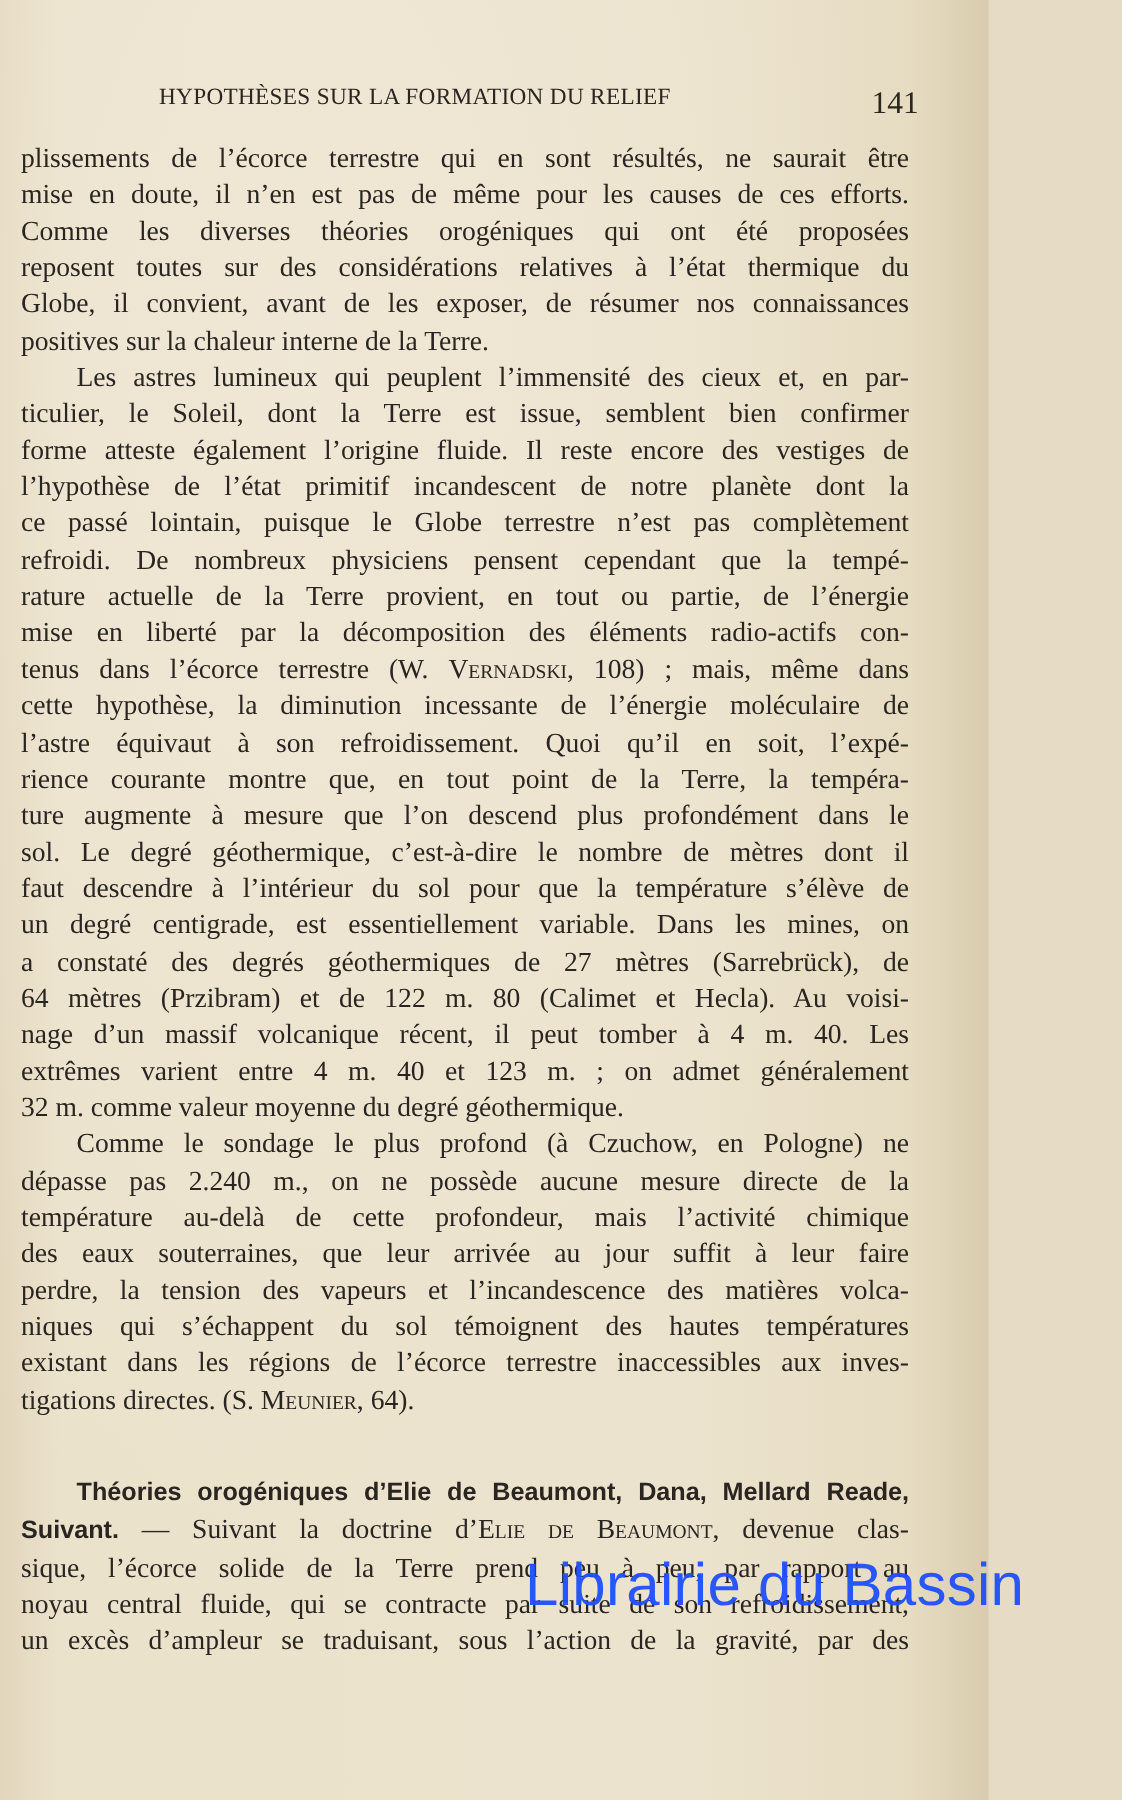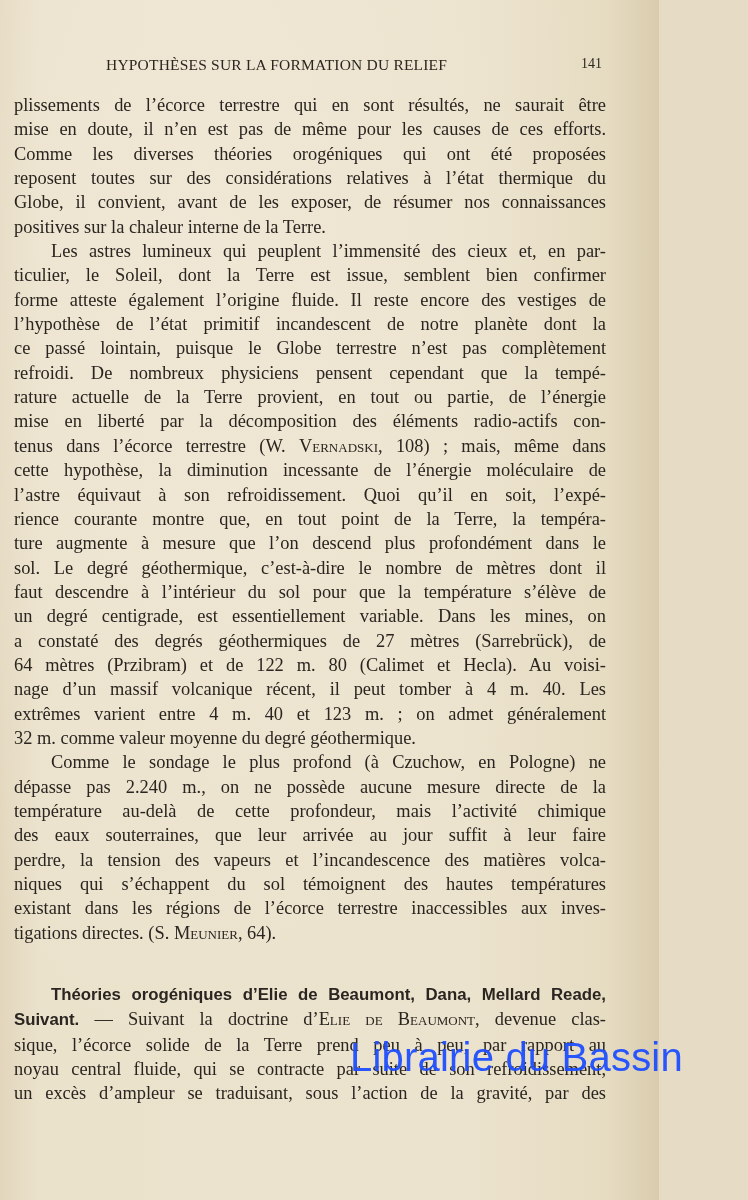--- a/index.html
+++ b/index.html
@@ -16,21 +16,21 @@
     }
     .header {
       position: absolute; top: 56px; left: 0; width: 748px; height: 24px;
       font-family: "Liberation Serif", serif; color: #2b2620;
     }
     .running-title {
       position: absolute; left: 106px; top: 0;
       font-size: 15.5px; letter-spacing: 0.2px;
     }
     .page-number {
-      position: absolute; left: 581px; top: 0; font-size: 14px;
+      position: absolute; left: 581px; top: 0; font-size: 21px;
     }
     .body-text {
       position: absolute; left: 14px; top: 93px; width: 592px;
       font-family: "Liberation Serif", serif;
       font-size: 18.4px; line-height: 24.35px; color: #2a2520;
       text-align: justify;
     }
     .line { display: block; white-space: nowrap; text-align-last: justify; }
     .line.last { text-align-last: left; }
     .indent { padding-left: 37px; }

